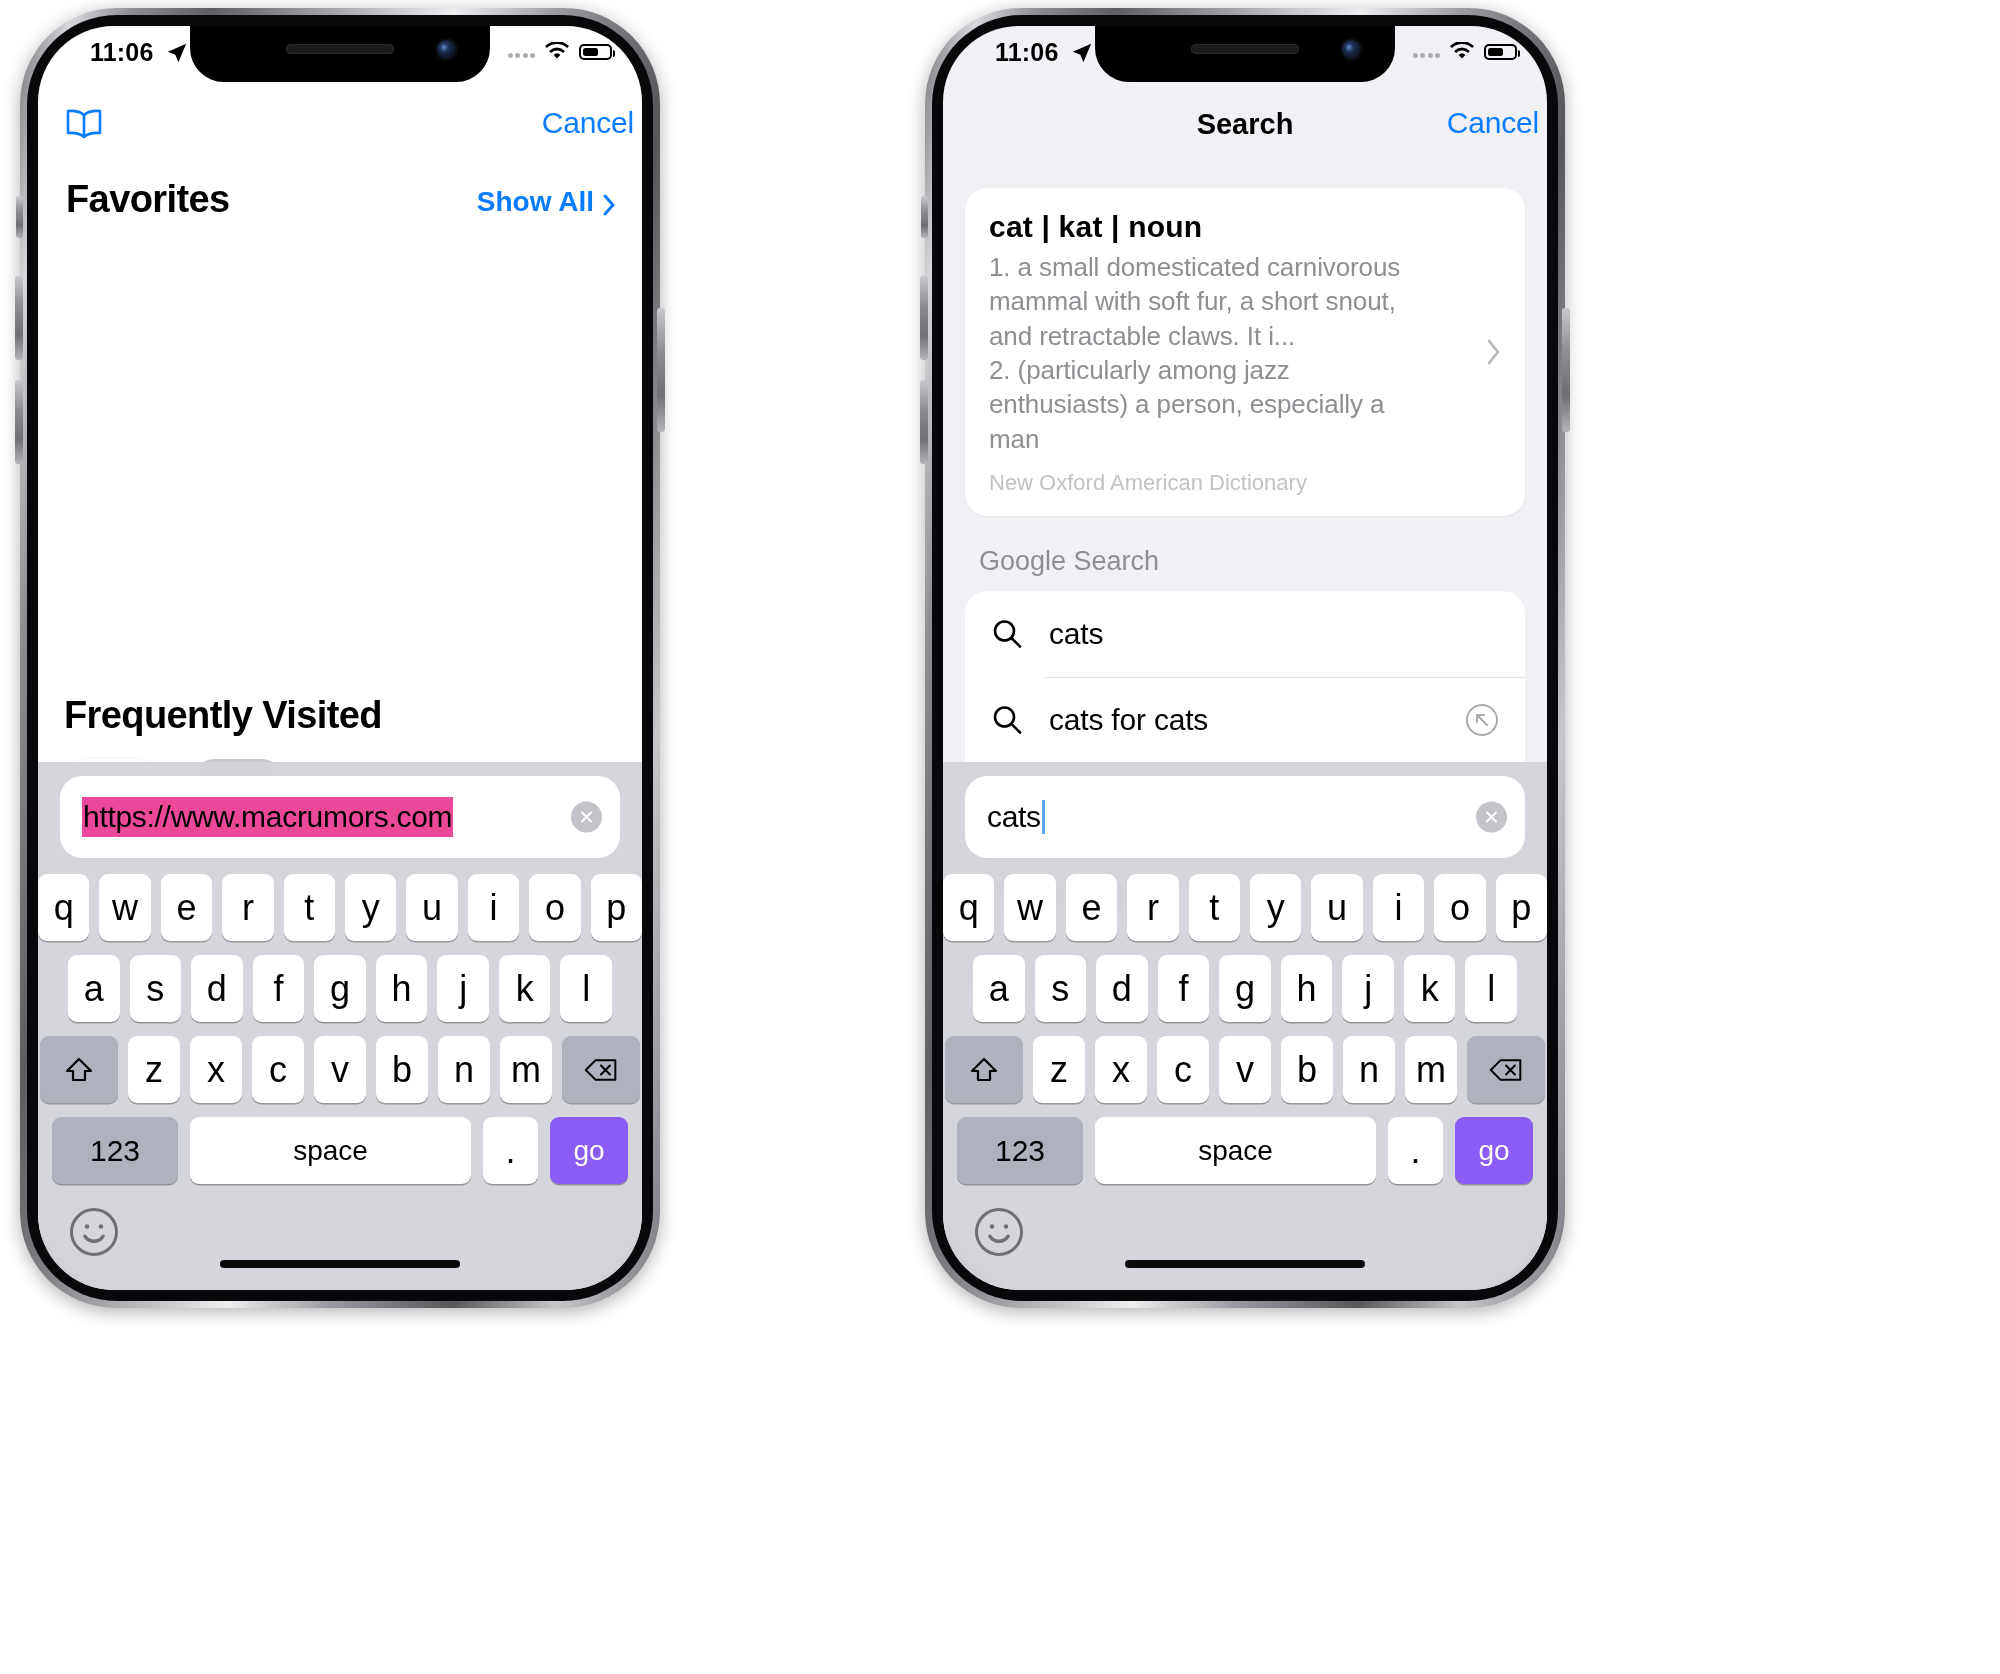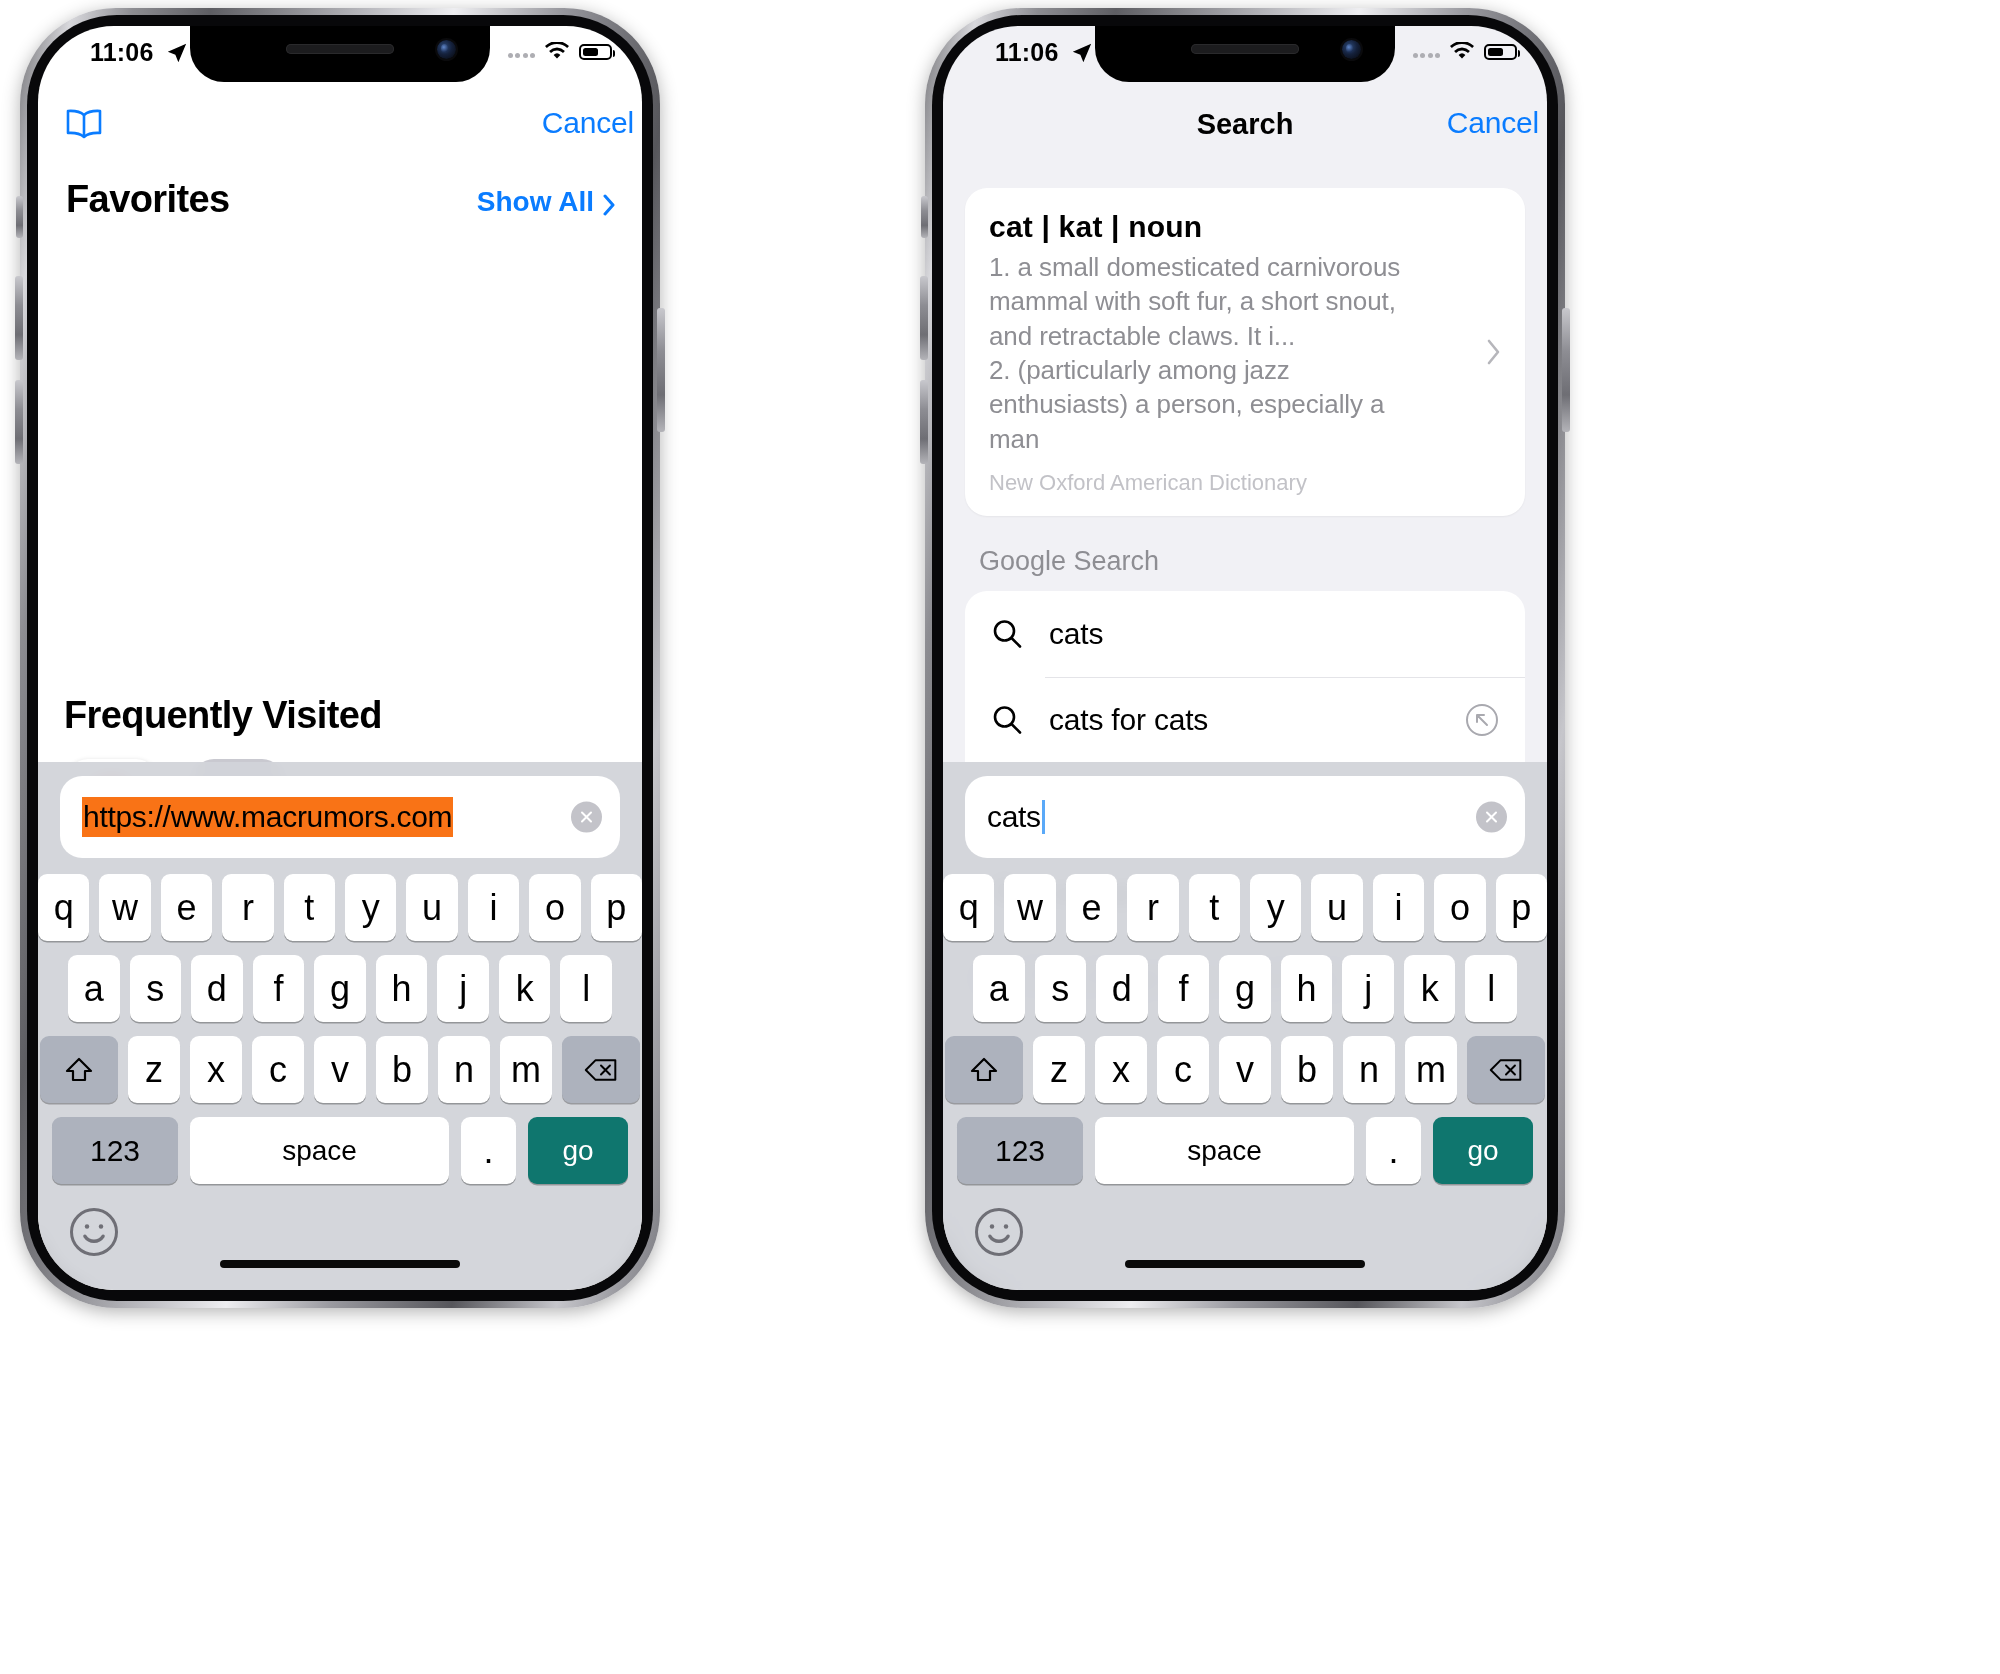--- a/index.html
+++ b/index.html
@@ -103,39 +103,39 @@
 
   .onpage{margin:26px 0 0 36px;font-size:30px;color:#8e8e93;letter-spacing:-.2px;}
 
   
   .kb{position:absolute;left:0;right:0;bottom:0;height:528px;
       background:#d1d3d9;z-index:20;}
   .kb.blur{background:rgba(209,211,217,.94);backdrop-filter:blur(8px);}
 
   .urlbar{position:absolute;left:22px;right:22px;top:14px;height:82px;background:#fff;border-radius:22px;}
   .urlbar .v{position:absolute;left:22px;top:50%;transform:translateY(-50%);font-size:30px;color:#000;letter-spacing:-.3px;}
-  .urlbar .v.sel{background:#f97316;padding:3px 1px;}
+  .urlbar .v.sel{background:#ec4899;padding:3px 1px;}
   .caret{display:inline-block;width:3px;height:34px;background:#5aa9f8;vertical-align:-7px;margin-left:1px;}
   .clear{position:absolute;right:18px;top:50%;transform:translateY(-50%);width:31px;height:31px;border-radius:50%;
          background:#c3c3c9;display:flex;align-items:center;justify-content:center;}
   .clear svg{width:15px;height:15px;}
 
   .krows{position:absolute;left:0;right:0;top:112px;}
   .krow{display:flex;justify-content:center;align-items:center;gap:10px;margin-bottom:14px;}
   .key{
     background:#fff;border-radius:9px;box-shadow:0 1.5px 0 rgba(0,0,0,.30);
     width:52px;height:67px;display:flex;align-items:center;justify-content:center;
     font-size:36px;color:#000;font-weight:400;
   }
   .krow.r2{padding-left:30px;padding-right:30px;}
   .key.wide{width:78px;background:#adb2bd;box-shadow:0 1.5px 0 rgba(0,0,0,.28);}
   .key.num{width:126px;background:#adb2bd;font-size:30px;}
   .key.space{flex:1;max-width:290px;font-size:28px;}
   .key.dot{width:55px;}
-  .key.go{width:100px;background:#0f766e;color:#fff;font-size:28px;font-weight:500;}
+  .key.go{width:78px;background:#8b5cf6;color:#fff;font-size:28px;font-weight:500;}
   .key svg{width:34px;height:30px;}
   .krow.r4{gap:12px;padding:0 14px;}
 
   .emojibar{position:absolute;left:0;right:0;bottom:0;height:96px;}
   .emoji{position:absolute;left:32px;top:14px;width:48px;height:48px;border-radius:50%;
          border:3px solid #6f6f76;box-sizing:border-box;display:flex;align-items:center;justify-content:center;}
   .homebar{position:absolute;left:50%;transform:translateX(-50%);bottom:22px;width:240px;height:8px;border-radius:4px;background:#0a0a0a;z-index:50;}
 </style>
 </head>
 <body>

